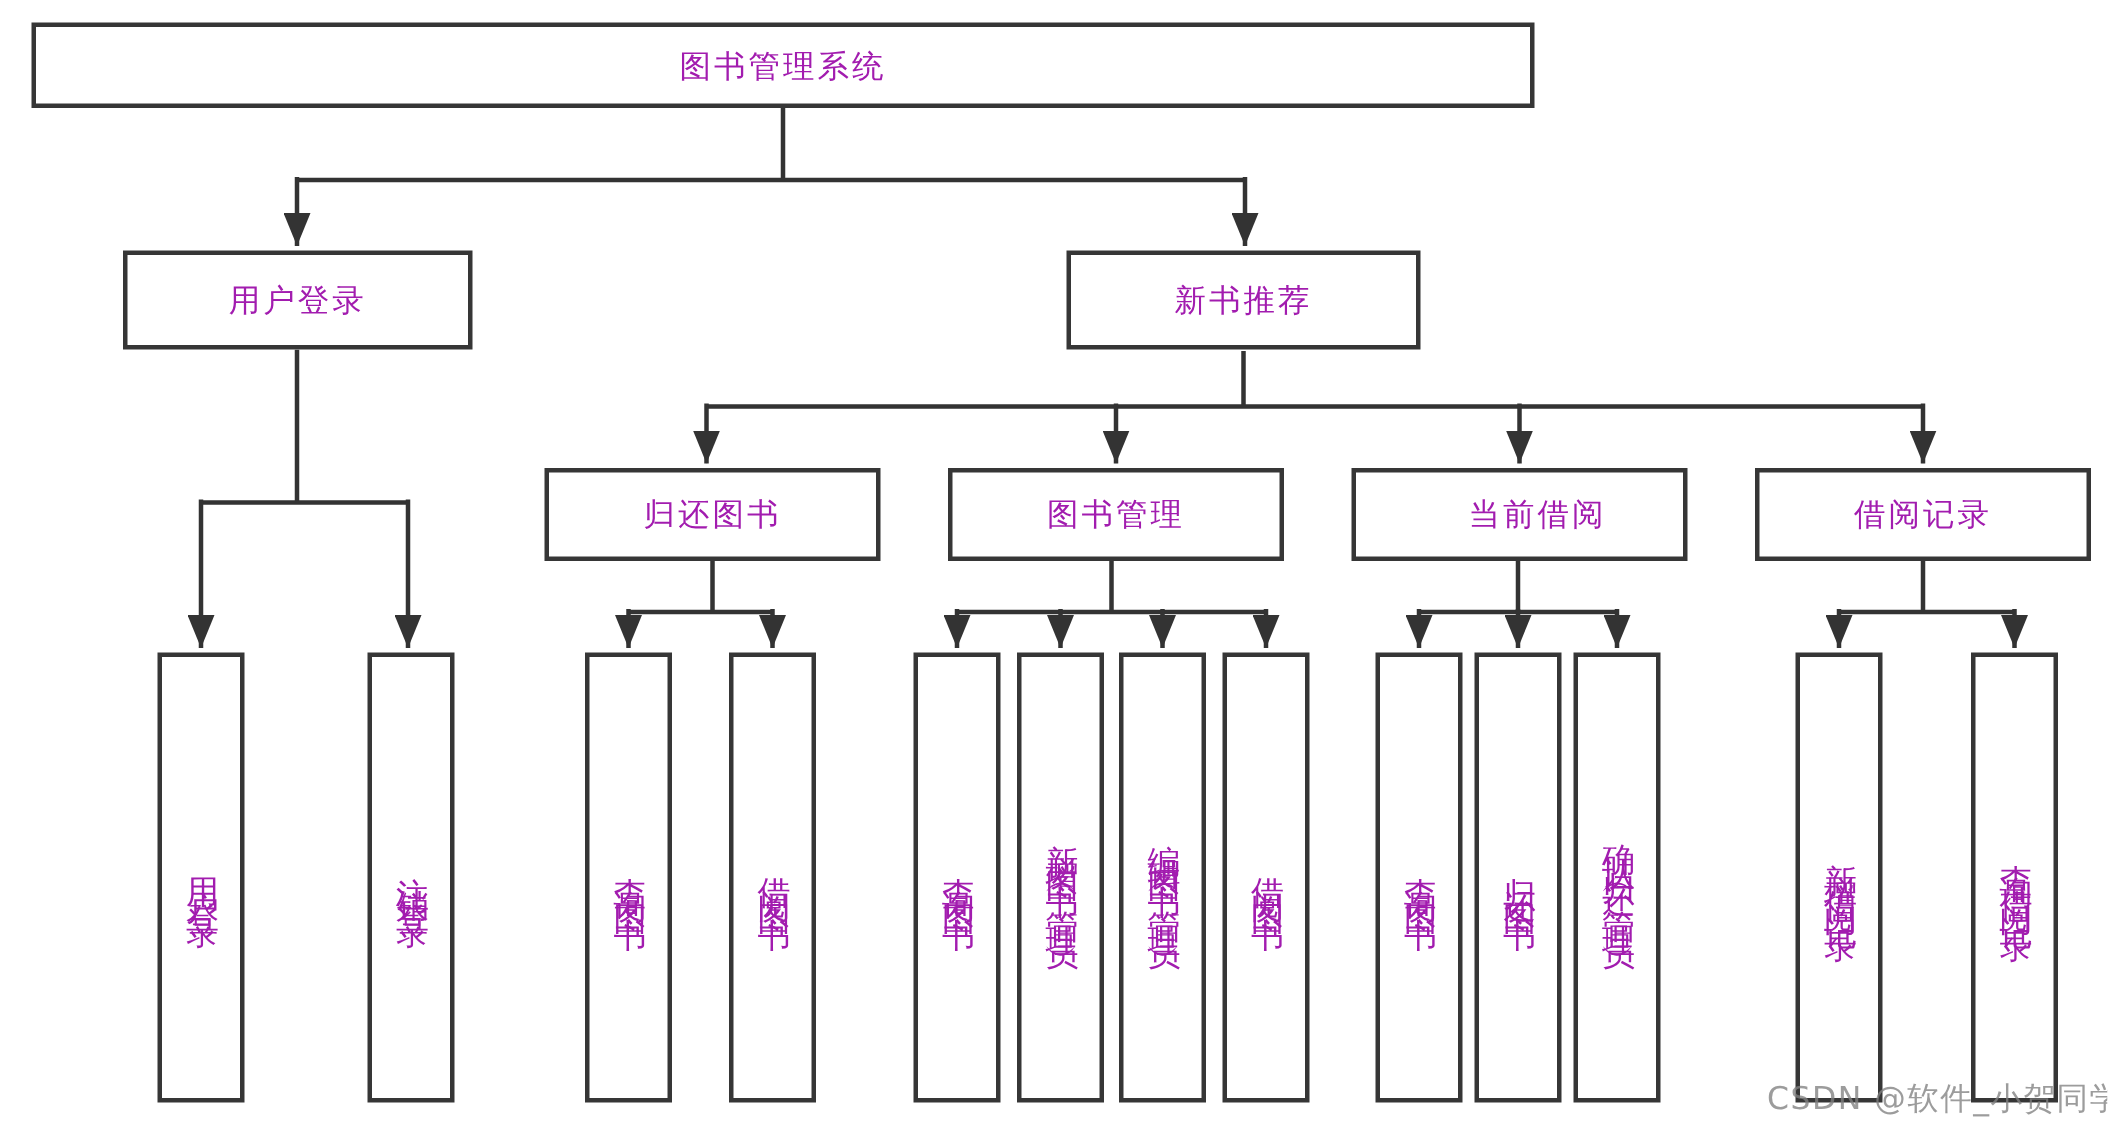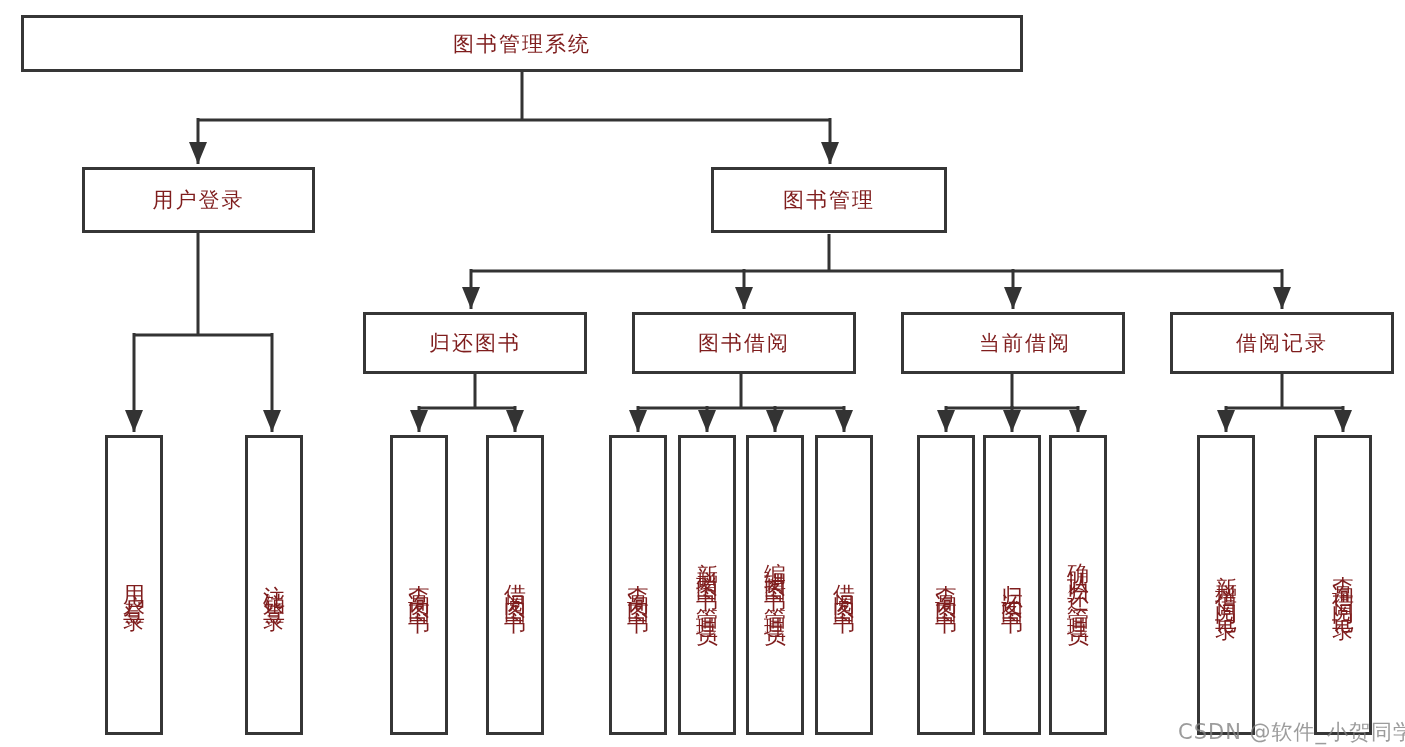--- a/index.html
+++ b/index.html
@@ -21,21 +21,21 @@
     z-index: 1;
   }
 
   .node {
     position: absolute;
     border: 3px solid #363636;
     background: #ffffff;
     display: flex;
     align-items: center;
     justify-content: center;
-    color: #7f1d1d;
+    color: #a21caf;
     z-index: 2;
   }
 
   .node.h {
     font-size: 21px;
     letter-spacing: 2px;
     white-space: nowrap;
   }
 
   .node.v {
@@ -99,24 +99,24 @@
     <line x1="1078" y1="406" x2="1078" y2="432" stroke="#333333" stroke-width="3" marker-end="url(#arrow)"></line>
 
     <path d="M1282,374 V408 M1226,408 H1343" stroke="#333333" stroke-width="3" fill="none"></path>
     <line x1="1226" y1="406" x2="1226" y2="432" stroke="#333333" stroke-width="3" marker-end="url(#arrow)"></line>
     <line x1="1343" y1="406" x2="1343" y2="432" stroke="#333333" stroke-width="3" marker-end="url(#arrow)"></line>
   </svg>
 
   <div class="node h" style="left:21px; top:15px; width:1002px; height:57px;">图书管理系统</div>
 
   <div class="node h" style="left:82px; top:167px; width:233px; height:66px;">用户登录</div>
-  <div class="node h" style="left:711px; top:167px; width:236px; height:66px;">图书管理</div>
+  <div class="node h" style="left:711px; top:167px; width:236px; height:66px;">新书推荐</div>
 
   <div class="node h" style="left:363px; top:312px; width:224px; height:62px;">归还图书</div>
-  <div class="node h" style="left:632px; top:312px; width:224px; height:62px;">图书借阅</div>
+  <div class="node h" style="left:632px; top:312px; width:224px; height:62px;">图书管理</div>
   <div class="node h" style="left:901px; top:312px; width:224px; height:62px;padding-left:24px;">当前借阅</div>
   <div class="node h" style="left:1170px; top:312px; width:224px; height:62px;">借阅记录</div>
 
   <div class="node v" style="left:105px; top:435px; width:58px; height:300px;">用户登录</div>
   <div class="node v" style="left:245px; top:435px; width:58px; height:300px;">注销登录</div>
 
   <div class="node v" style="left:390px; top:435px; width:58px; height:300px;">查询图书</div>
   <div class="node v" style="left:486px; top:435px; width:58px; height:300px;">借阅图书</div>
 
   <div class="node v" style="left:609px; top:435px; width:58px; height:300px;">查询图书</div>

